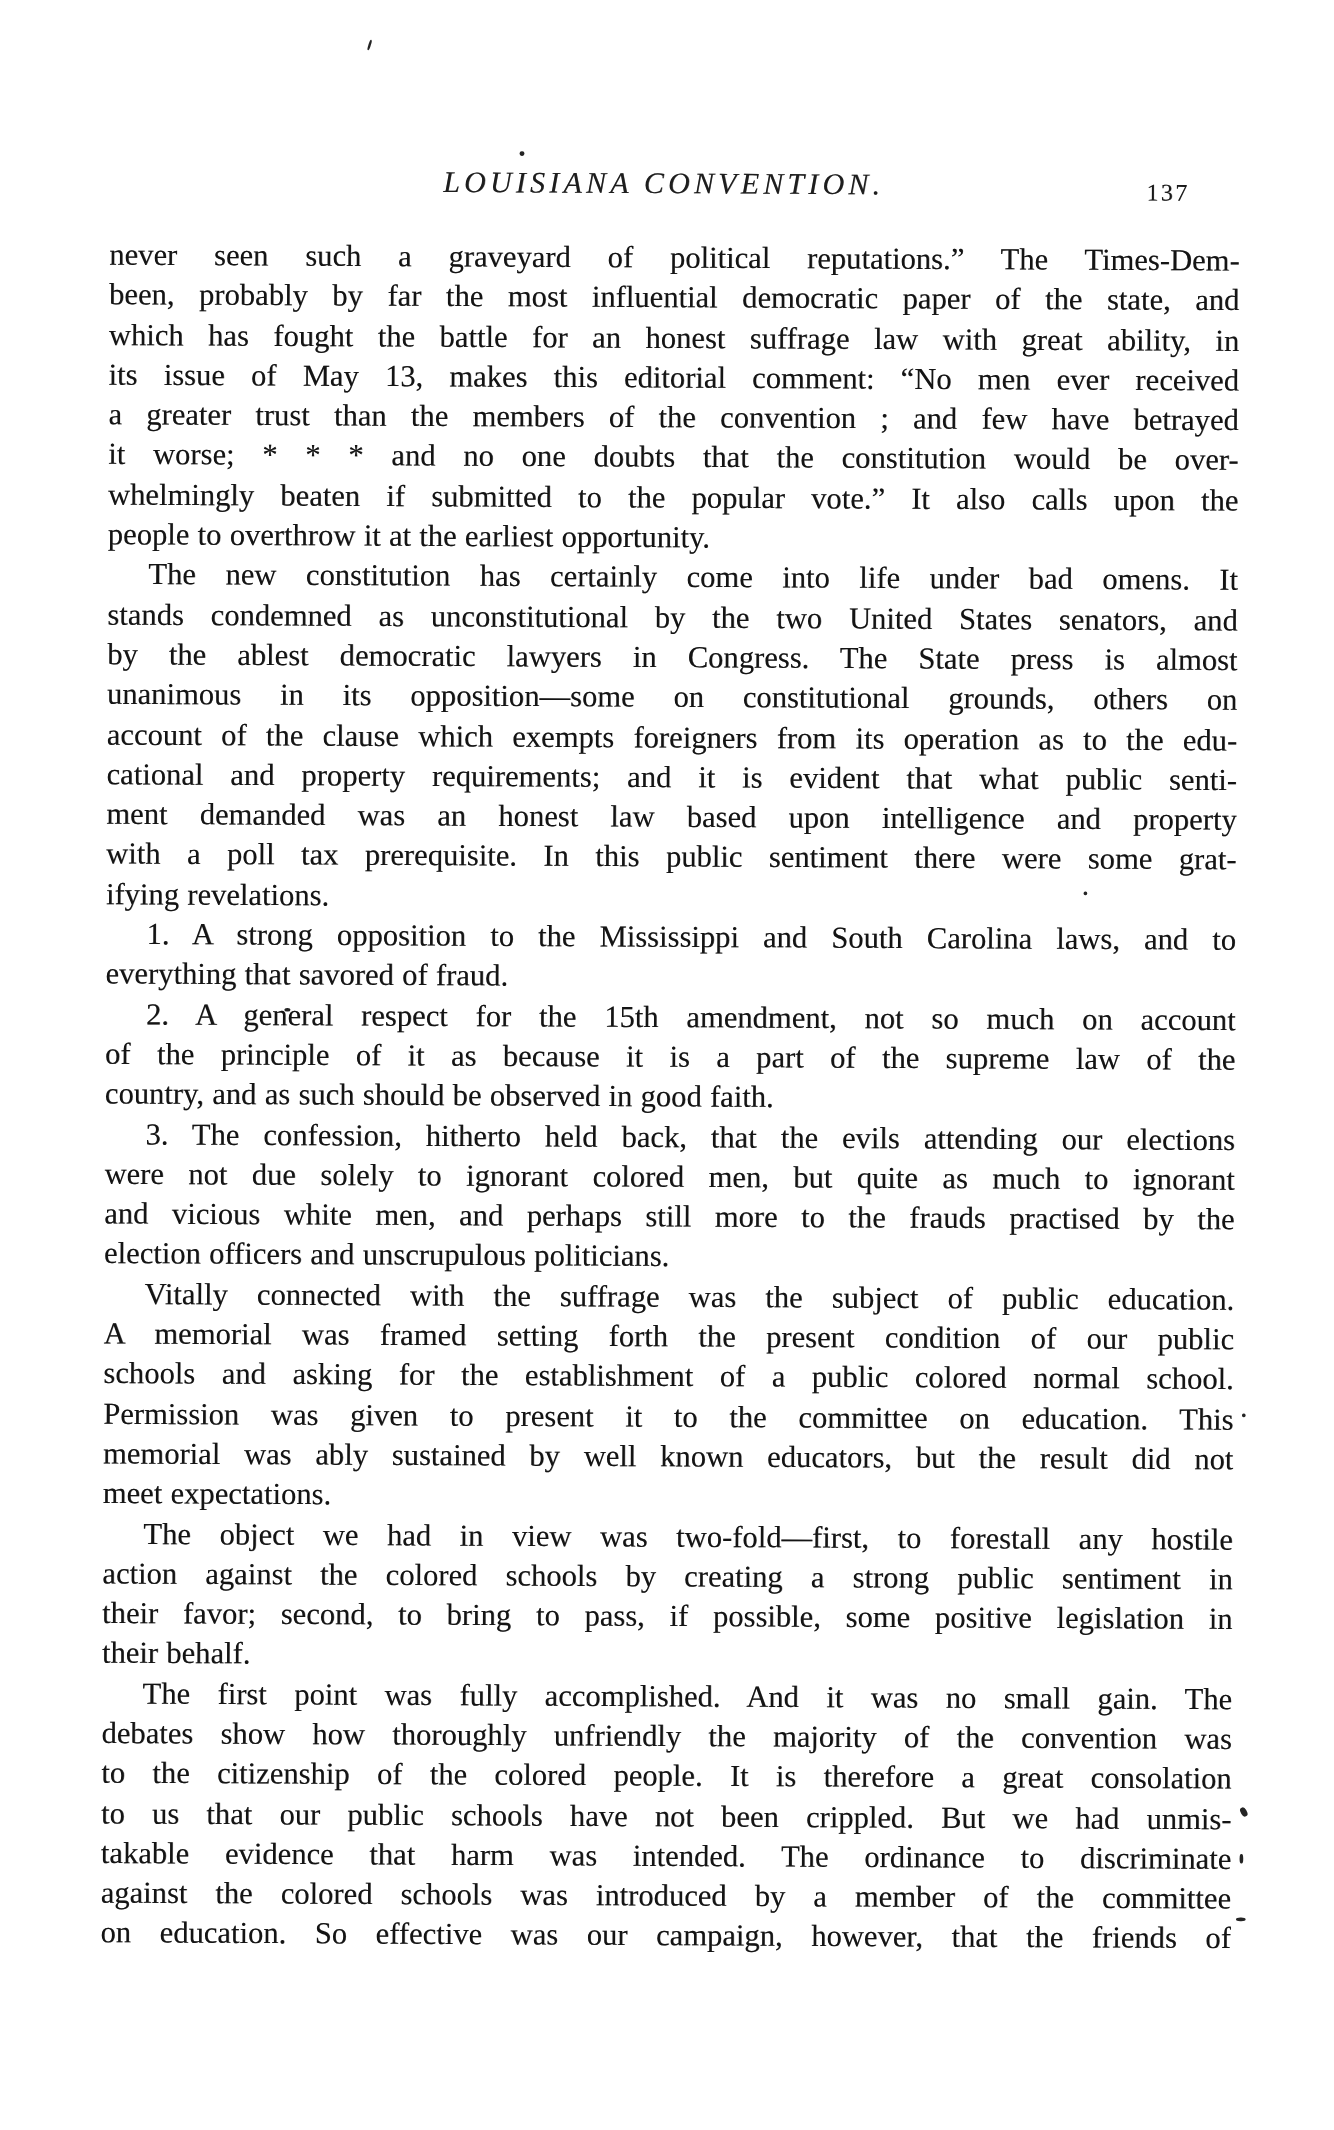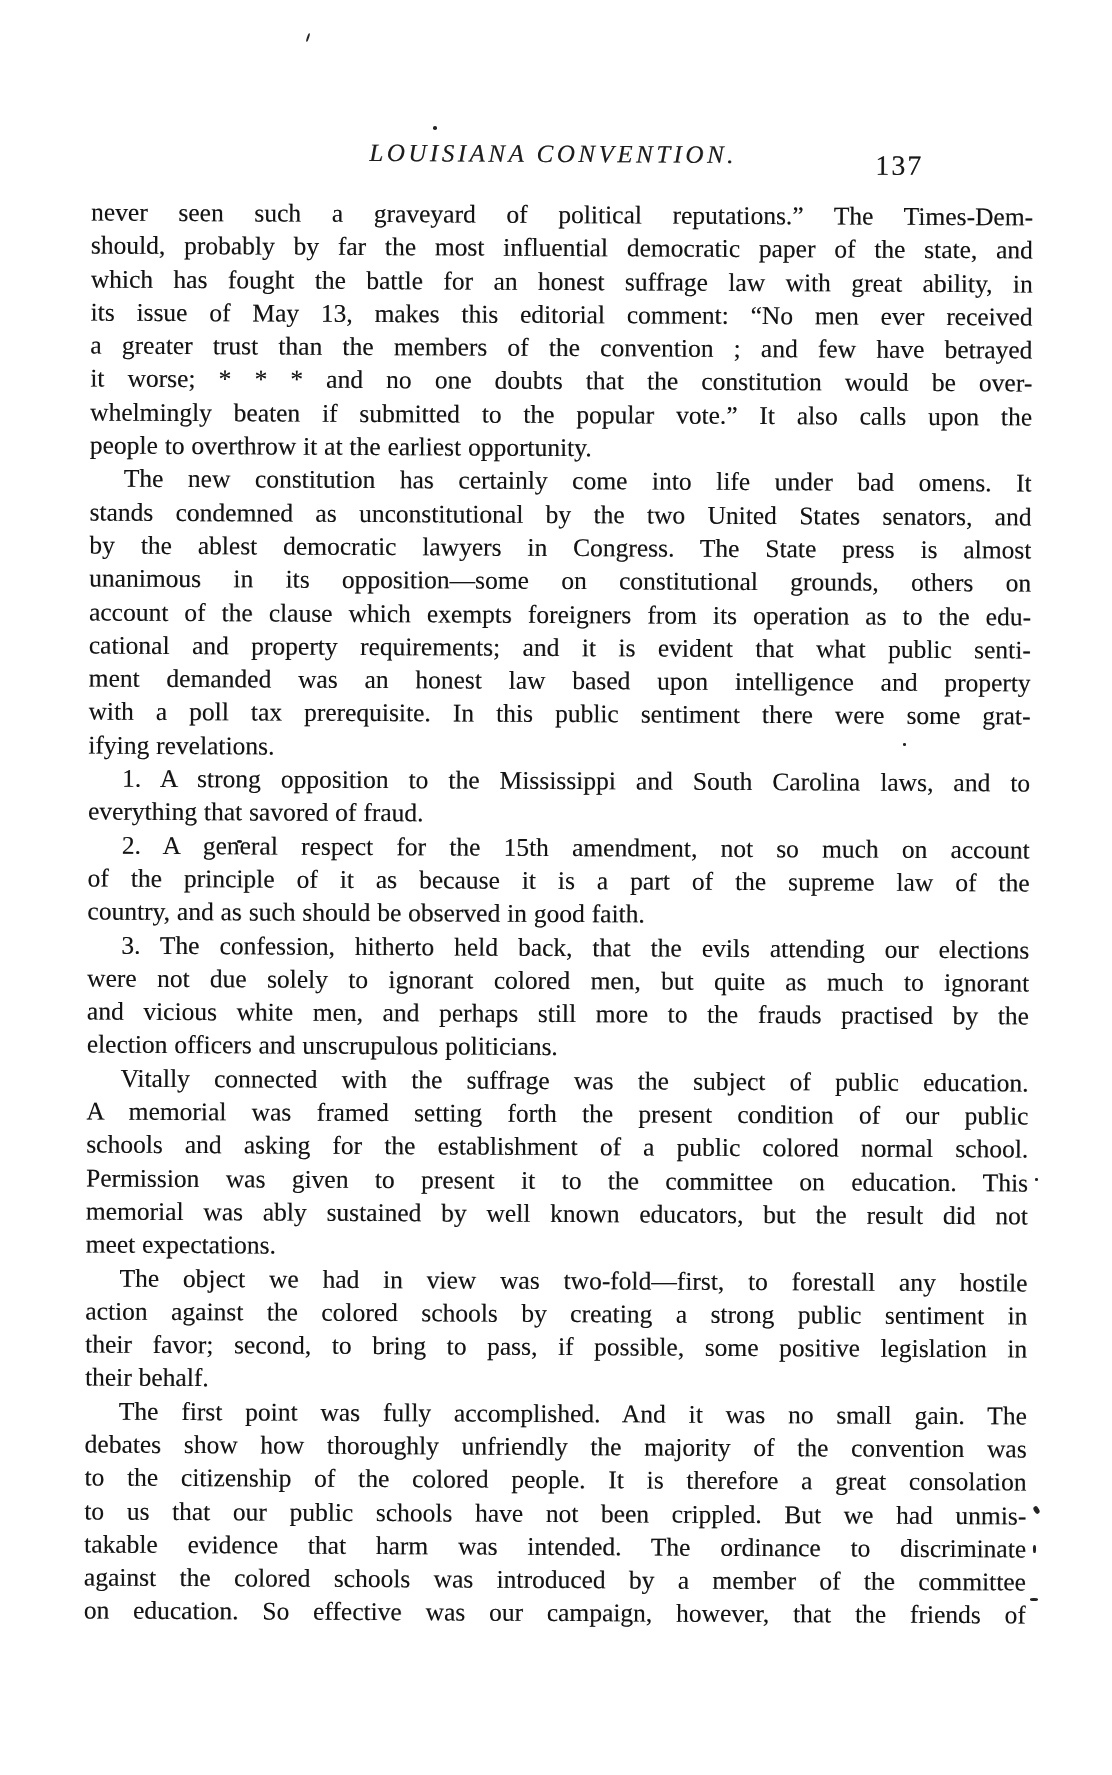--- a/index.html
+++ b/index.html
@@ -22,22 +22,22 @@
     left:366px;top:140px;
     font-style:italic;
     font-size:25px;
     letter-spacing:3.5px;
     color:#1d1d1d;
     text-shadow:0.3px 0 0 rgba(25,25,25,0.55);
     white-space:nowrap;
   }
   .folio{
     position:absolute;
-    left:872px;top:148px;
-    font-size:28px;
+    left:952px;top:148px;
+    font-size:20px;
     letter-spacing:2px;
     color:#181818;
     text-shadow:0.3px 0 0 rgba(25,25,25,0.55);
   }
   .body-text{
     position:absolute;
     left:88px;top:198px;
     width:942px;
     font-size:25.5px;
     line-height:33.3px;
@@ -62,21 +62,21 @@
 </style>
 </head>
 <body>
 
 <div class="page">
   <div class="content">
     <div class="running-title">LOUISIANA CONVENTION.</div>
     <div class="folio">137</div>
     <div class="body-text">
         <div class="line"><span>never seen such a graveyard of political reputations.”  The </span><span class="it">Times-Dem-</span></div>
-        <div class="line"><span class="it">should,</span><span> probably by far the most influential democratic paper of the state, and</span></div>
+        <div class="line"><span class="it">been,</span><span> probably by far the most influential democratic paper of the state, and</span></div>
         <div class="line">which has fought the battle for an honest suffrage law with great ability, in</div>
         <div class="line">its issue of May 13, makes this editorial comment: “No men ever received</div>
         <div class="line">a greater trust than the members of the convention ; and few have betrayed</div>
         <div class="line">it worse; * * * and no one doubts that the constitution would be over-</div>
         <div class="line">whelmingly beaten if submitted to the popular vote.”  It also calls upon the</div>
         <div class="line short">people to overthrow it at the earliest opportunity.</div>
         <div class="line indent">The new constitution has certainly come into life under bad omens.  It</div>
         <div class="line">stands condemned as unconstitutional by the two United States senators, and</div>
         <div class="line">by the ablest democratic lawyers in Congress.  The State press is almost</div>
         <div class="line">unanimous in its opposition—some on constitutional grounds, others on</div>

